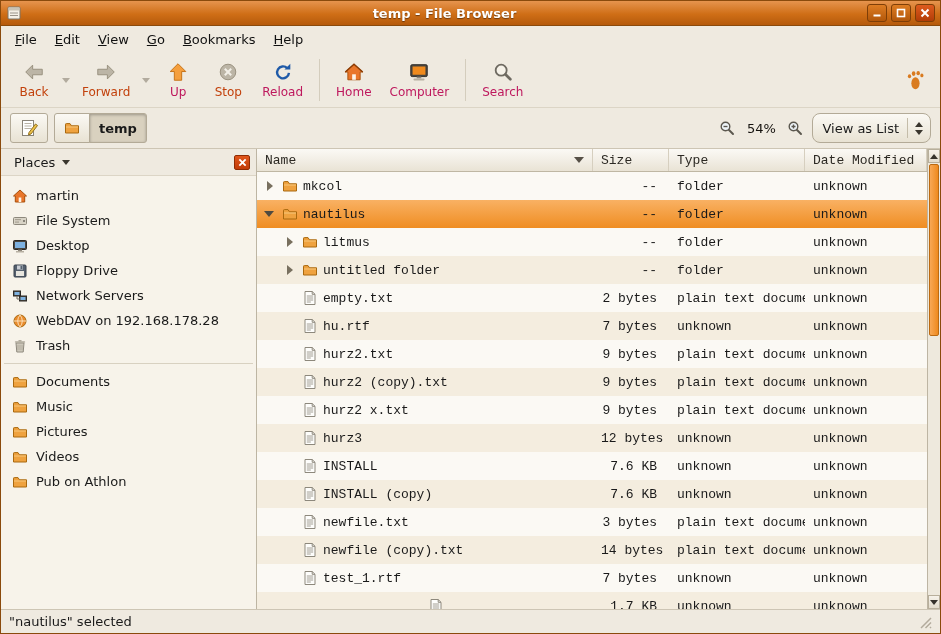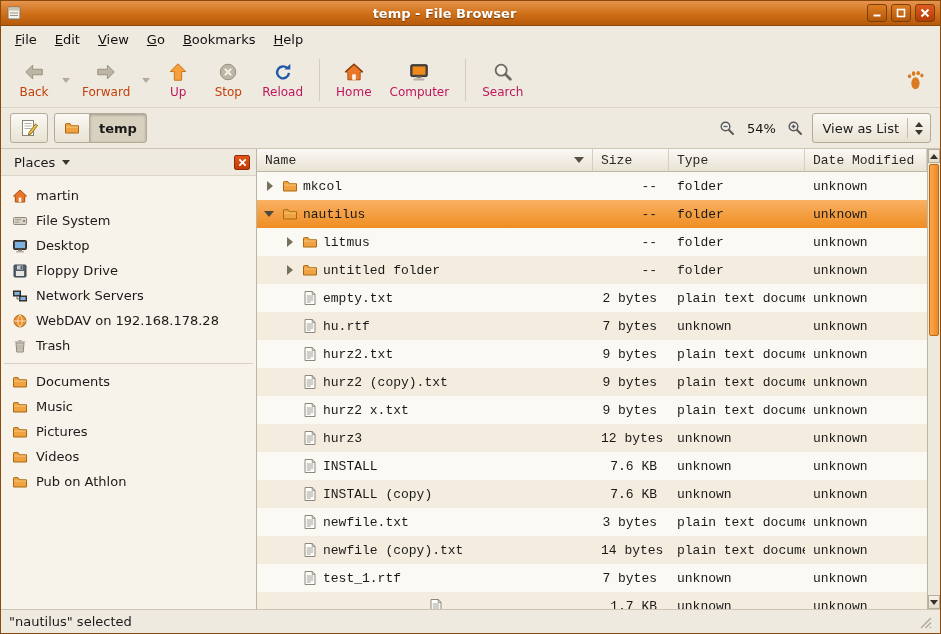--- a/index.html
+++ b/index.html
@@ -36,21 +36,21 @@
   .locbar { flex: 0 0 40px; display: flex; align-items: center; padding: 0 9px; gap: 6px; }
   .locbtn { height: 30px; border: 1px solid #b3aa97; border-radius: 3px; background: linear-gradient(#fbf9f4, #e8e2d3); display: flex; align-items: center; gap: 5px; padding: 0 9px; }
   .locbtn.pressed { background: #d9d1bf; box-shadow: inset 0 1px 3px rgba(0,0,0,.28); font-weight: bold; }
   .pathbar { display: flex; }
   .pathbar .locbtn { border-radius: 0; margin-left: -1px; }
   .pathbar .locbtn:first-child { border-radius: 3px 0 0 3px; margin-left: 0; }
   .pathbar .locbtn:last-child { border-radius: 0 3px 3px 0; }
   .locspacer { flex: 1; }
   .zoombtn { width: 22px; height: 24px; display: flex; align-items: center; justify-content: center; }
   .zoomlevel { min-width: 34px; text-align: center; color: #15120e; }
-  .combo { height: 30px; border: 1px solid #b3aa97; border-radius: 3px; background: linear-gradient(#fbf9f4, #e8e2d3); display: flex; align-items: center; padding: 0 7px 0 9px; gap: 8px; min-width: 118px; }
+  .combo { height: 30px; border: 1px solid #b3aa97; border-radius: 8px; background: linear-gradient(#fbf9f4, #e8e2d3); display: flex; align-items: center; padding: 0 7px 0 9px; gap: 8px; min-width: 118px; }
   .combo-label { flex: 1; white-space: nowrap; }
   .combo-arrows { display: flex; flex-direction: column; gap: 3px; align-items: center; border-left: 1px solid #c4bca9; padding-left: 7px; height: 20px; justify-content: center; }
   .ca { width: 0; height: 0; }
   .ca.up { border-left: 4px solid transparent; border-right: 4px solid transparent; border-bottom: 5px solid #3a362e; }
   .ca.down { border-left: 4px solid transparent; border-right: 4px solid transparent; border-top: 5px solid #3a362e; }
 
   
   .content { flex: 1; display: flex; min-height: 0; border-top: 1px solid #cdc5b4; }
 
   

